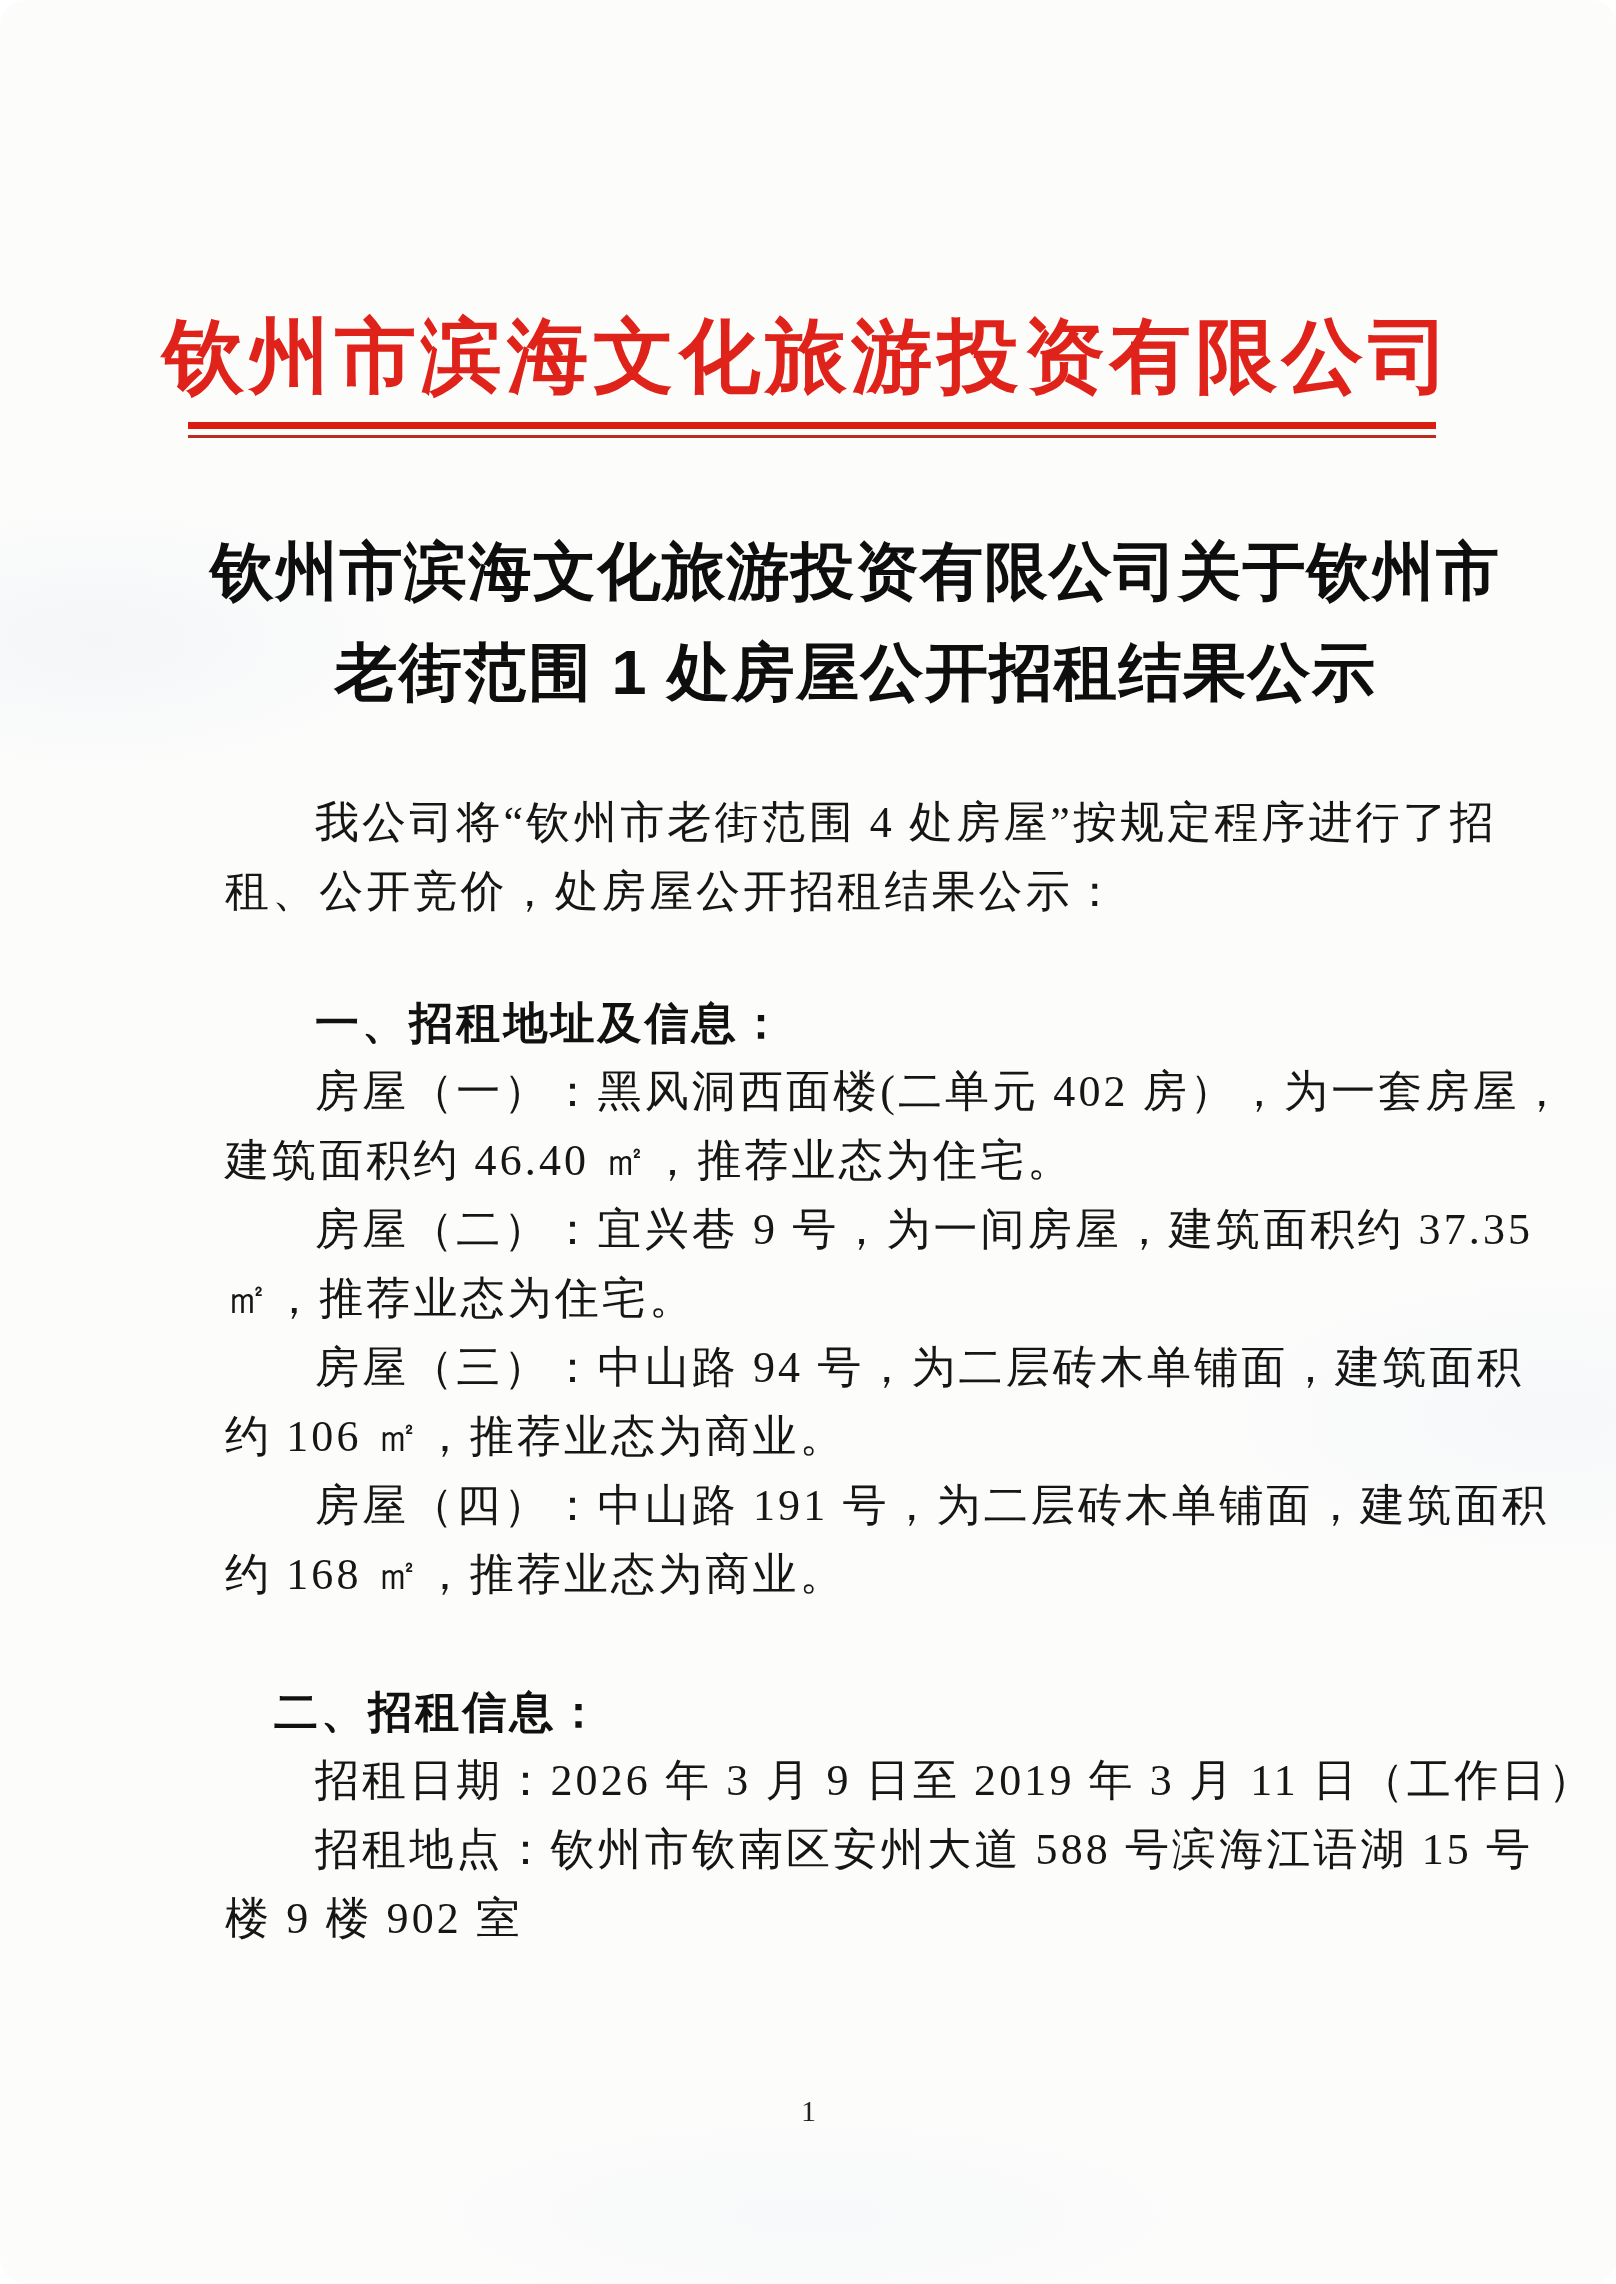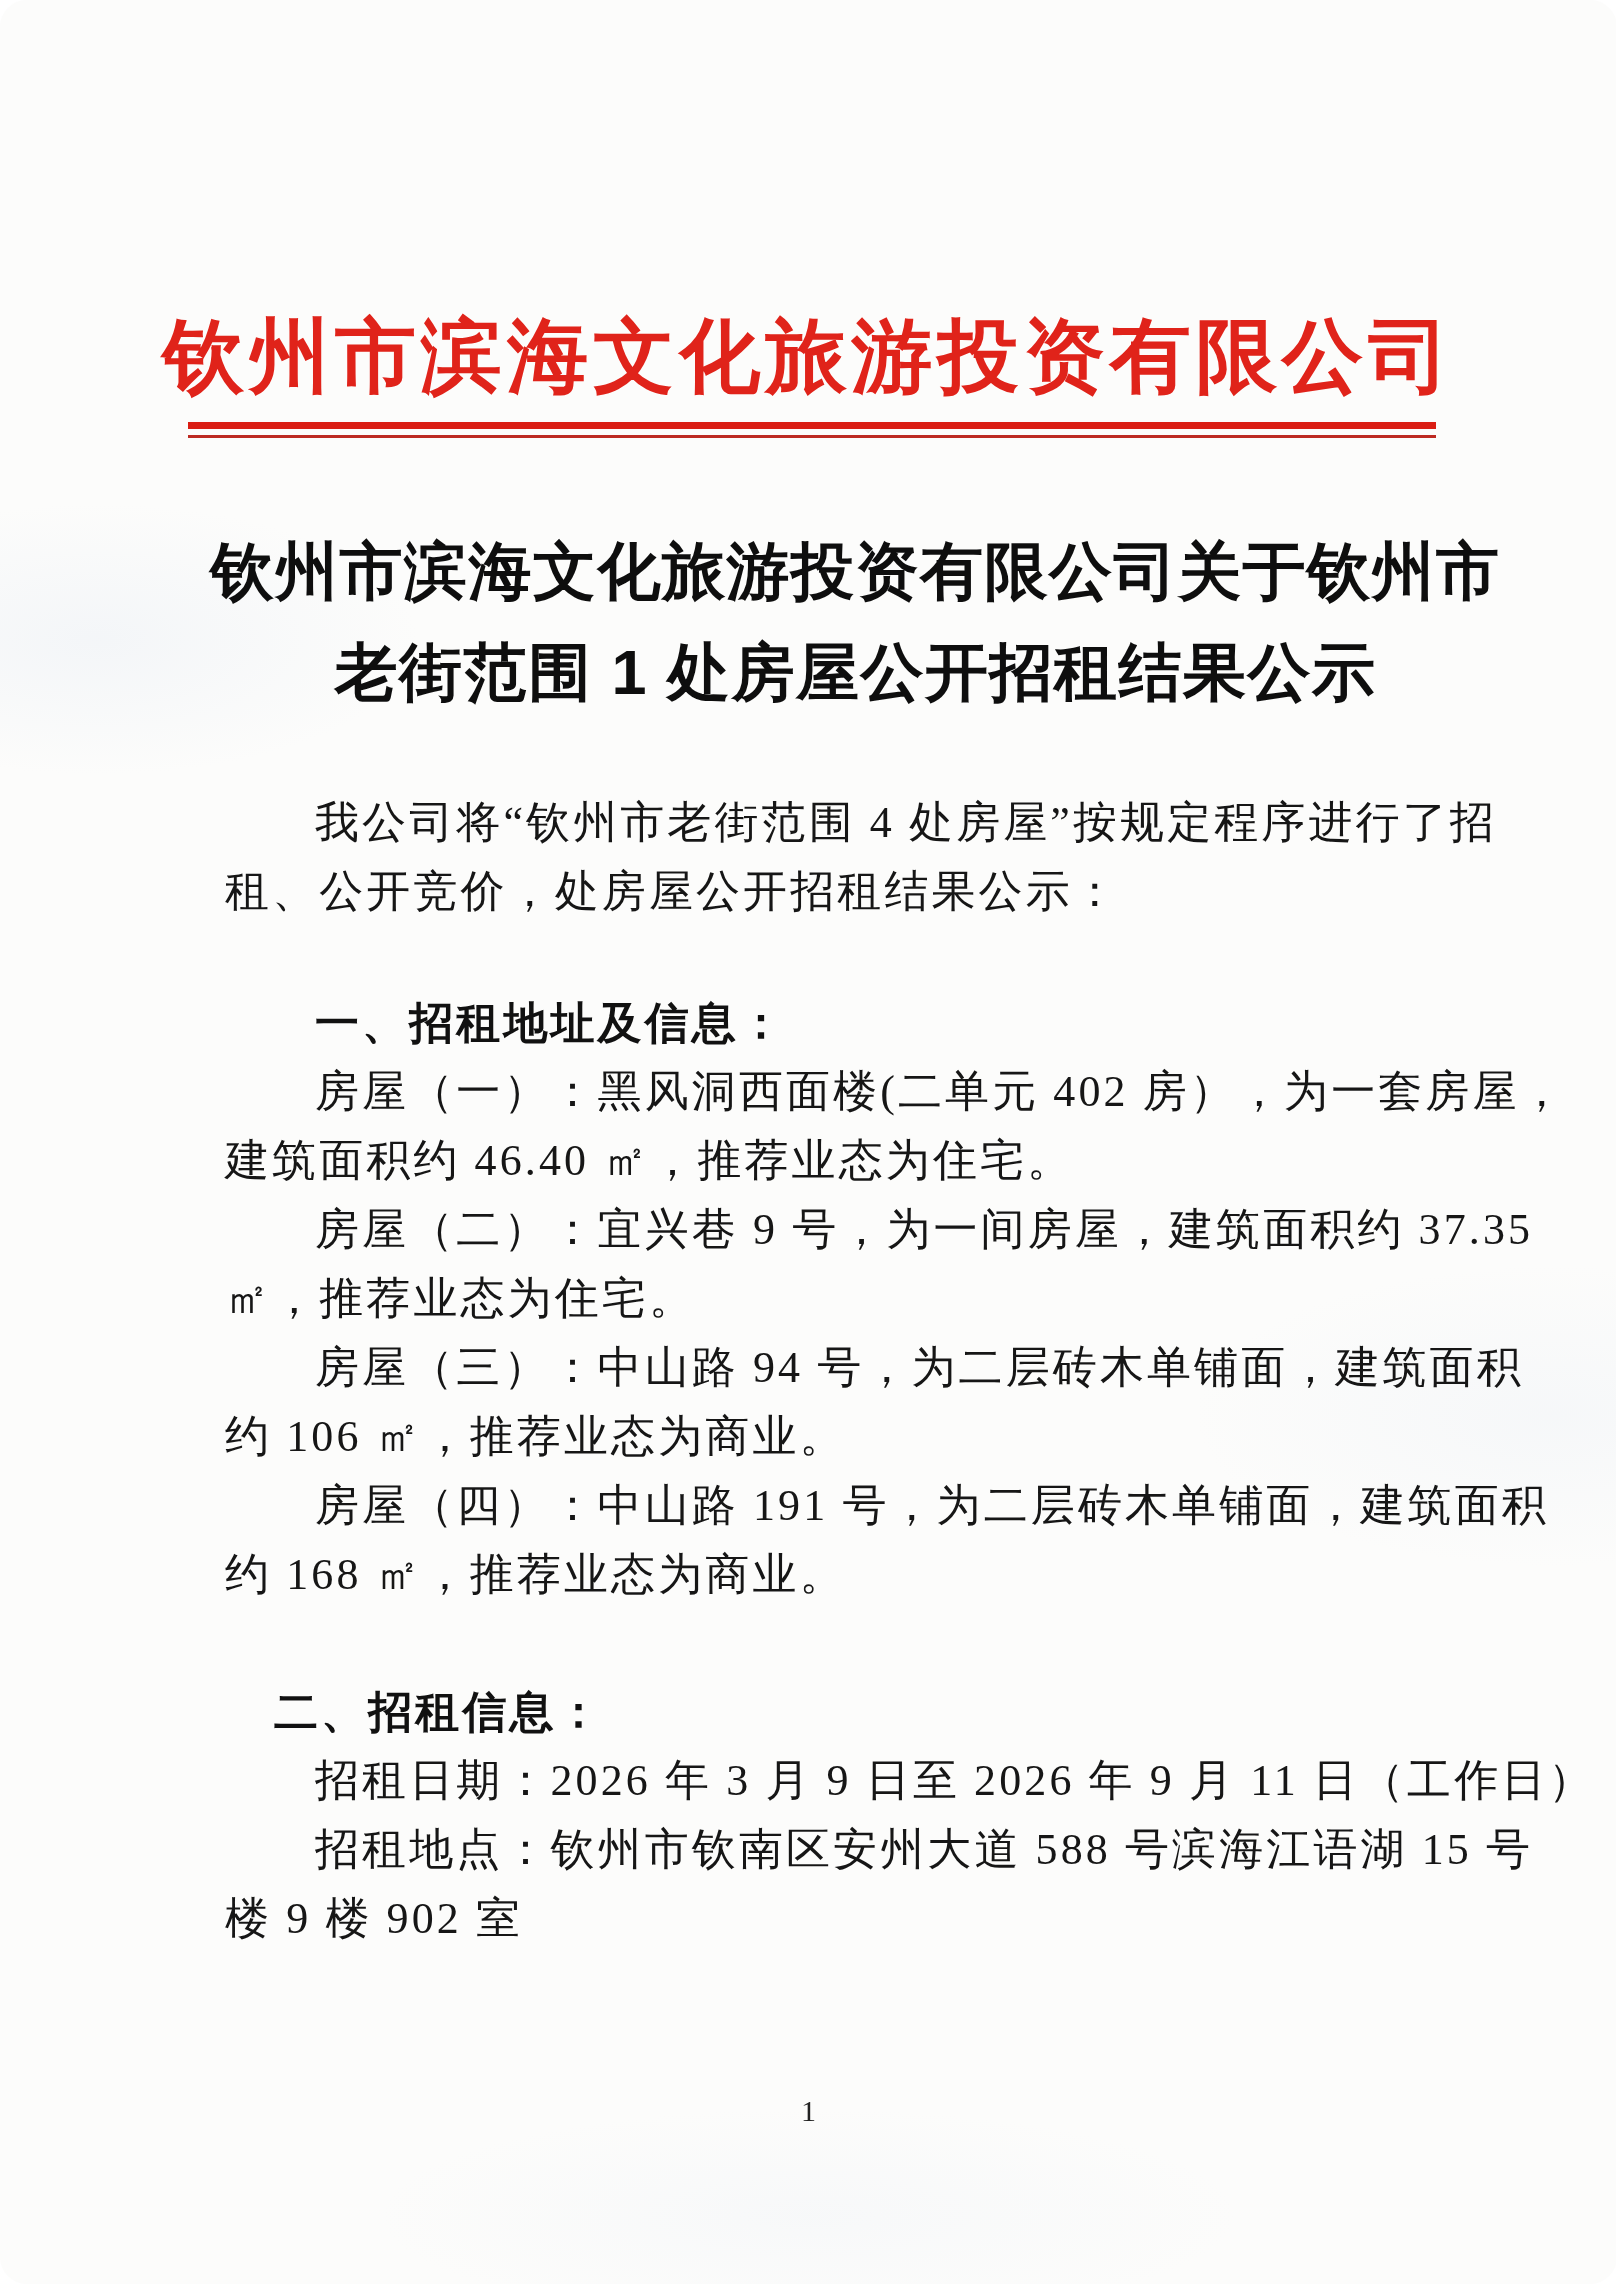--- a/index.html
+++ b/index.html
@@ -120,21 +120,21 @@
     <div class="line indent heading gap-before-1">一、招租地址及信息：</div>
     <div class="line indent">房屋（一）：黑风洞西面楼(二单元 402 房），为一套房屋，</div>
     <div class="line">建筑面积约 46.40 ㎡，推荐业态为住宅。</div>
     <div class="line indent">房屋（二）：宜兴巷 9 号，为一间房屋，建筑面积约 37.35</div>
     <div class="line">㎡，推荐业态为住宅。</div>
     <div class="line indent">房屋（三）：中山路 94 号，为二层砖木单铺面，建筑面积</div>
     <div class="line">约 106 ㎡，推荐业态为商业。</div>
     <div class="line indent">房屋（四）：中山路 191 号，为二层砖木单铺面，建筑面积</div>
     <div class="line">约 168 ㎡，推荐业态为商业。</div>
     <div class="line indent-sm heading gap-before-2">二、招租信息：</div>
-    <div class="line indent">招租日期：2026 年 3 月 9 日至 2026 年 9 月 11 日（工作日）</div>
+    <div class="line indent">招租日期：2026 年 3 月 9 日至 2019 年 3 月 11 日（工作日）</div>
     <div class="line indent">招租地点：钦州市钦南区安州大道 588 号滨海江语湖 15 号</div>
     <div class="line">楼 9 楼 902 室</div>
   </div>
 
   <div class="page-number">1</div>
 
 </div>
 
 
 </body></html>

